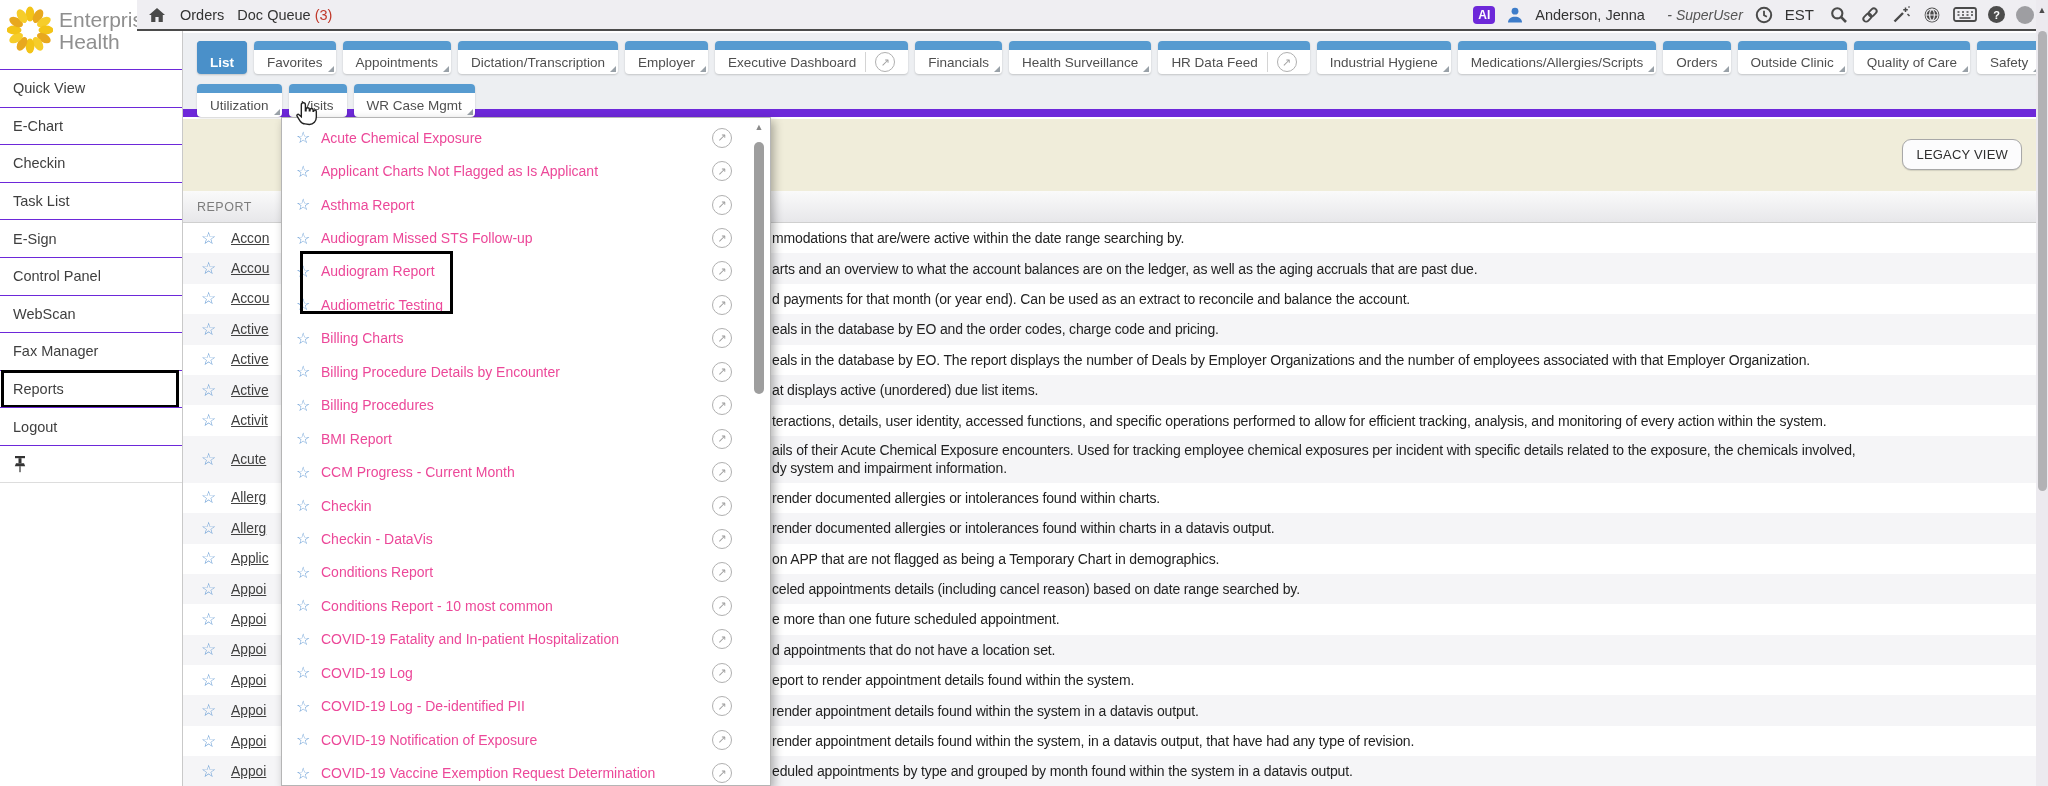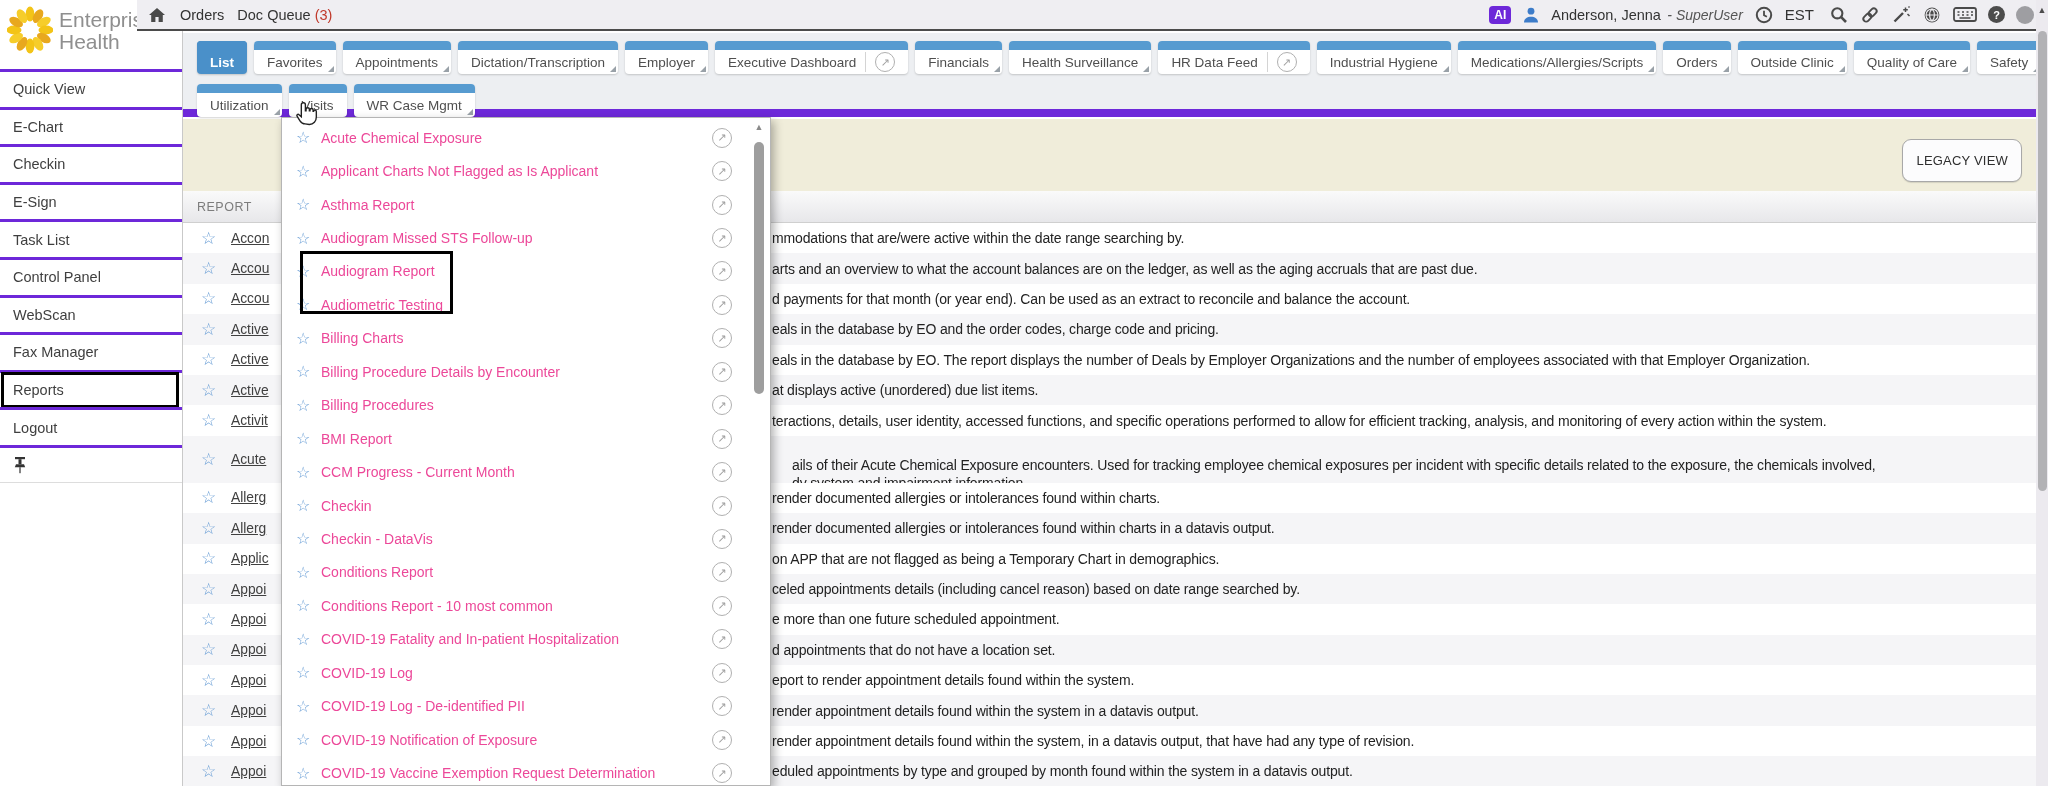--- a/index.html
+++ b/index.html
@@ -7,36 +7,36 @@
     font-family:"Liberation Sans", sans-serif; }
   body { position:relative; }
 
   
   #sidebar { position:absolute; left:0; top:0; width:183px; height:786px;
     background:#fff; border-right:1px solid #c9c9c9; z-index:10; }
   #logo { position:absolute; left:7px; top:5px; display:flex; align-items:flex-start; }
   #logo-text { margin-left:6px; margin-top:4px; color:#8f8f8f; font-size:21px; line-height:22px; }
   #side-menu { list-style:none; position:absolute; top:69px; left:0; width:100%; }
   #side-menu li { position:relative; height:37.6px; display:flex; align-items:center;
-    padding-left:13px; border-top:3px solid #6d28d9; font-size:14.5px; color:#3f3f3f; cursor:pointer; }
+    padding-left:13px; border-top:1px solid #6d28d9; font-size:14.5px; color:#3f3f3f; cursor:pointer; }
   #side-menu li:last-child { border-bottom:1px solid #ddd; }
   li.hlbox::after { content:""; position:absolute; left:1px; right:3px; top:-1px; bottom:-1px;
     border:3px solid #000; pointer-events:none; }
 
   
   #topbar { position:absolute; left:137px; top:0; width:1911px; height:31px;
     background:#efeef2; border-bottom:2px solid #4b4b4b; z-index:20;
     display:flex; align-items:center; padding:0 14px 0 10px; }
   .crumb { font-size:14.5px; color:#333; margin-left:13px; cursor:pointer; }
   .crumb .red { color:#c0392b; }
   #topbar-right { margin-left:auto; display:flex; align-items:center; gap:11px; }
   #ai-badge { background:#6d28d9; color:#fff; font-weight:bold; font-size:12px;
     border-radius:4px; padding:3px 5px; line-height:1; }
   #user-name { font-size:14.5px; color:#333; }
-  #user-role { font-size:14px; color:#555; font-style:italic; margin-left:2px; }
+  #user-role { font-size:14px; color:#555; font-style:italic; margin-left:18px; }
   #tz { font-size:15px; color:#333; margin-right:4px; }
   .tico { display:inline-flex; }
   #presence-dot { width:18px; height:18px; border-radius:50%; background:#9e9ea2; }
   #help-badge { width:17px; height:17px; border-radius:50%; background:#4c4c4c; color:#fff;
     font-size:11px; font-weight:bold; display:flex; align-items:center; justify-content:center; }
 
   
   #tabarea { position:absolute; left:183px; top:33px; width:1865px; height:84px;
     background:#edeff2; border-bottom:8px solid #6d28d9; z-index:5; }
   .tabsrow { position:absolute; left:14px; display:flex; gap:7px; }
@@ -54,35 +54,35 @@
     border-left:6px solid transparent; border-bottom:6px solid #99a1a8; }
   .tsep { width:1px; height:20px; background:#d4d4d4; margin:0 9px; }
   .goarr { width:20px; height:20px; border:1px solid #b0b0b0; border-radius:50%;
     color:#a0a0a0; font-size:11px; display:flex; align-items:center; justify-content:center;
     flex:none; cursor:pointer; }
 
   
   #content { position:absolute; left:183px; top:119px; width:1865px; height:667px;
     background:#f0edda; z-index:1; }
   #legacy-btn { position:absolute; right:26px; top:20px; background:#fcfcfd;
-    border:1px solid #a8a8a8; border-radius:9px; padding:13px 13px; font-size:13px;
+    border:1px solid #a8a8a8; border-radius:9px; padding:7px 13px; font-size:13px;
     color:#2f2f2f; letter-spacing:.2px; box-shadow:0 1px 1px rgba(0,0,0,.12); cursor:pointer; }
   #rtable { position:absolute; left:0; top:72px; width:1865px; height:595px; }
   #thead { height:32px; background:linear-gradient(#fafafa,#e7e7ea);
     border-bottom:1px solid #cfcfcf; display:flex; align-items:center; padding-left:14px;
     color:#7d7d7d; font-size:12.5px; letter-spacing:.5px; }
   .trow { position:relative; height:30.4px; display:flex; align-items:center; padding-left:18px; }
   #tbody .trow:nth-child(even) { background:#f5f5f7; }
   #tbody .trow:nth-child(odd) { background:#fff; }
   .trow.tall { height:47px; }
   .tstar { color:#6b9fd6; font-size:17px; width:30px; flex:none; cursor:pointer; }
   .tlink { font-size:13.8px; color:#404040; text-decoration:underline; white-space:nowrap; cursor:pointer; }
   .tdesc { position:absolute; left:589px; top:50%; transform:translateY(-50%);
     font-size:14px; color:#222; letter-spacing:-.15px; white-space:nowrap; }
-  .tdesc.two { transform:none; top:20px; line-height:18px;padding-left:20px; }
+  .tdesc.two { transform:none; top:5px; line-height:18px; }
 
   
   #dropdown { position:absolute; left:281px; top:117px; width:490px; height:669px;
     background:#fff; border:1px solid #b5b5b5; box-shadow:3px 4px 9px rgba(0,0,0,.3);
     z-index:50; padding-top:3px; }
   .mi { height:33.45px; display:flex; align-items:center; padding-left:14px; cursor:pointer; }
   .mstar { width:25px; color:#6b9fd6; font-size:16px; flex:none; cursor:pointer; }
   .mlabel { color:#ec4899; font-size:14px; flex:1; white-space:nowrap; overflow:hidden; }
   .mi .goarr { margin-right:38px; }
   #dscroll { position:absolute; right:4px; top:4px; bottom:3px; width:14px; }
@@ -133,24 +133,24 @@
     <li>
         <span>Quick View</span>
       </li>
     <li>
         <span>E-Chart</span>
       </li>
     <li>
         <span>Checkin</span>
       </li>
     <li>
+        <span>Task List</span>
+      </li>
+    <li>
         <span>E-Sign</span>
-      </li>
-    <li>
-        <span>Task List</span>
       </li>
     <li>
         <span>Control Panel</span>
       </li>
     <li>
         <span>WebScan</span>
       </li>
     <li>
         <span>Fax Manager</span>
       </li>

